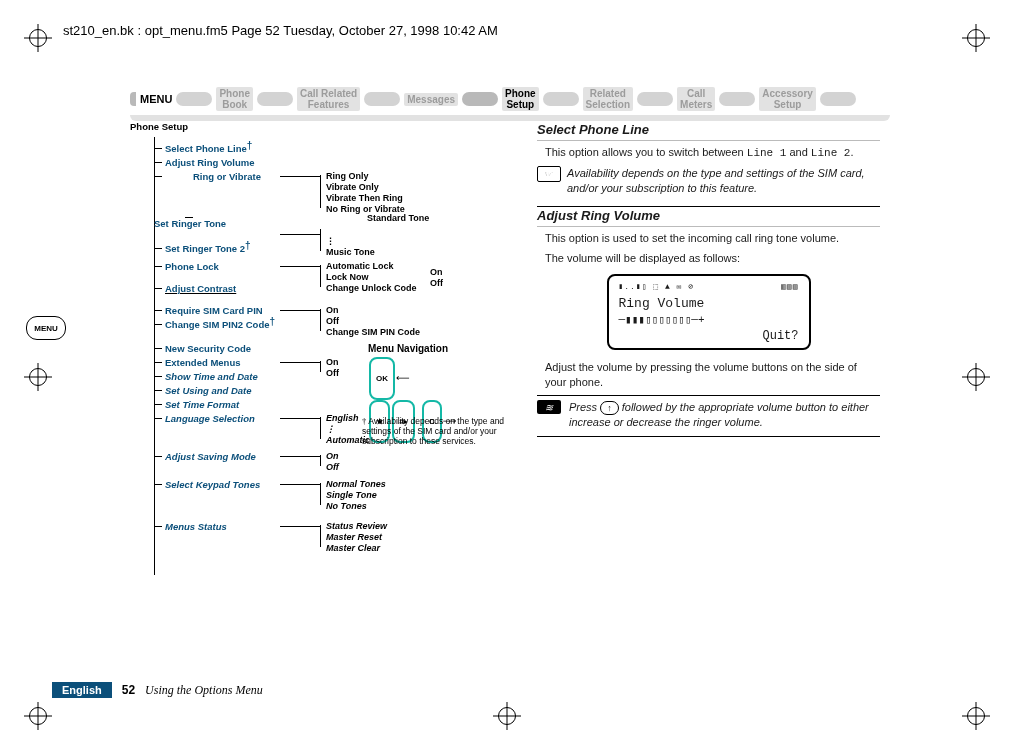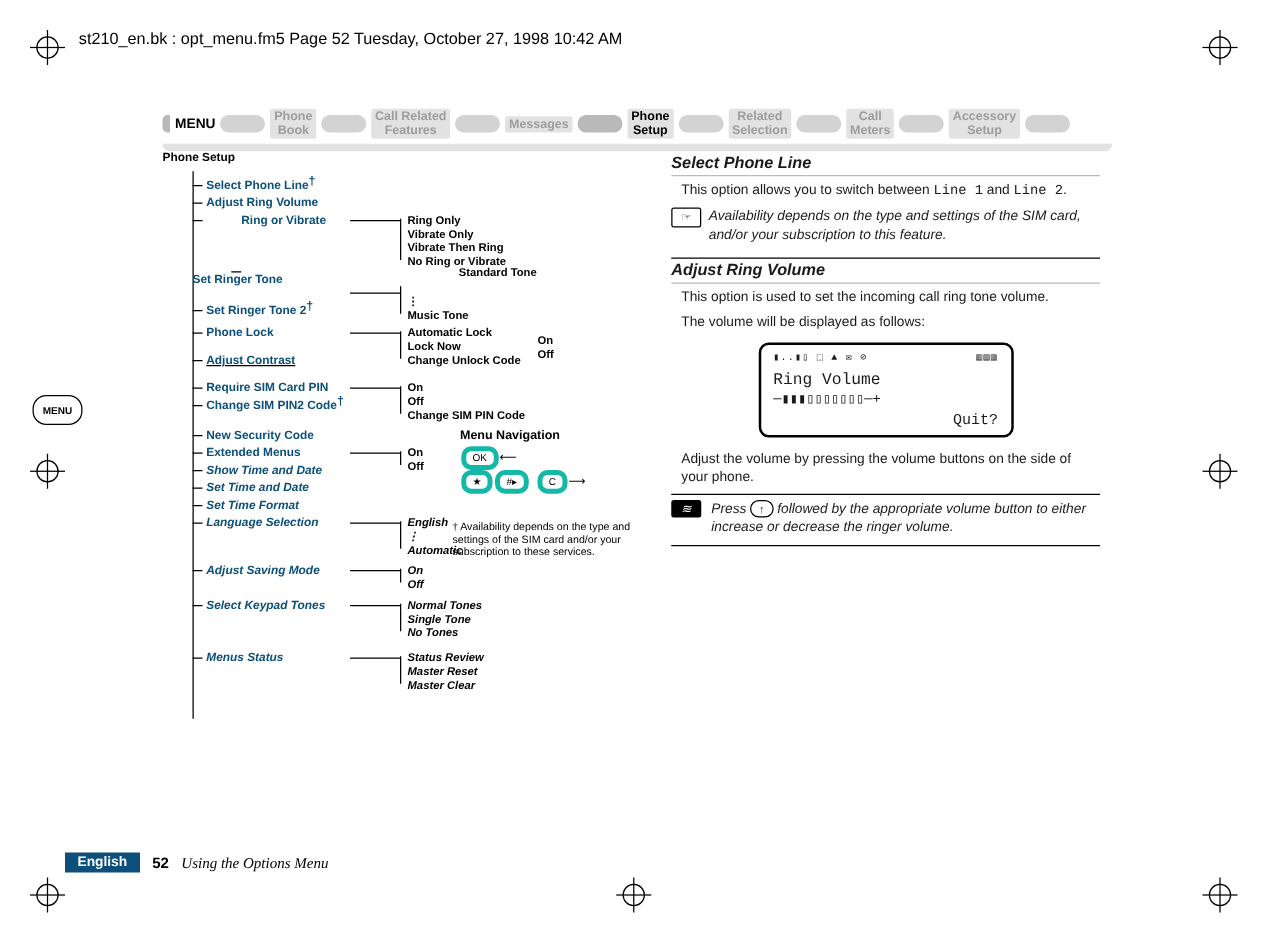--- a/index.html
+++ b/index.html
@@ -51,21 +51,21 @@
   .diagram .spine{position:absolute;left:24px;top:16px;width:1px;height:438px;background:#000;}
   .diagram .item{position:absolute;left:24px;display:flex;align-items:center;}
   .diagram .item .tick{width:8px;height:1px;background:#000;margin-right:3px;}
   .diagram .item .lbl{font-weight:bold;color:#0b4f7a;white-space:nowrap;}
   .diagram .sub{position:absolute;font-weight:bold;font-size:9px;white-space:nowrap;}
   .diagram .hline{position:absolute;height:1px;background:#000;}
   .diagram .vline{position:absolute;width:1px;background:#000;}
   .diagram .dag{font-size:10px;position:relative;top:-3px;}
   .diagram .navtitle{position:absolute;font-weight:bold;font-size:10px;}
   .diagram .navpic{position:absolute;}
-  .diagram .ovalbtn{display:inline-block;border:4px solid #14b8a6;border-radius:8px;padding:0 5px;font-size:8px;line-height:11px;margin:0 1px;}
+  .diagram .ovalbtn{display:inline-block;border:2px solid #14b8a6;border-radius:8px;padding:14px 5px;font-size:8px;line-height:11px;margin:0 1px;font-weight:bold;}
   .diagram .footnote{position:absolute;font-size:8.5px;line-height:1.15;font-style:normal;}
   .diagram .subonoff{position:absolute;font-size:9px;font-weight:bold;white-space:nowrap;}
 </style>
 </head>
 <body>
 <div class="page">
 
 <div class="crop" style="left:24px;top:24px;">
       <div class="circ"></div>
     </div>
@@ -208,21 +208,21 @@
             <div class="hline" style="left: 150px; top: 241px; width: 40px;"></div>
             <div class="vline" style="left: 190px; top: 240px; height: 11px;"></div>
             <span class="sub" style="left: 196px; top: 236px;">On</span>
             <span class="sub" style="left: 196px; top: 247px;">Off</span>
             <div class="item" style="top: 250px;">
               <div class="tick"></div>
               <span class="lbl" style="font-style: italic;">Show Time and Date</span>
             </div>
             <div class="item" style="top: 264px;">
               <div class="tick"></div>
-              <span class="lbl" style="font-style: italic;">Set Time and Date</span>
+              <span class="lbl" style="font-style: italic;">Set Using and Date</span>
             </div>
             <div class="item" style="top: 278px;">
               <div class="tick"></div>
               <span class="lbl" style="font-style: italic;">Set Time Format</span>
             </div>
             <div class="item" style="top: 292px;">
               <div class="tick"></div>
               <span class="lbl" style="font-style: italic;">Language Selection</span>
             </div>
             <div class="hline" style="left: 150px; top: 297px; width: 40px;"></div>

